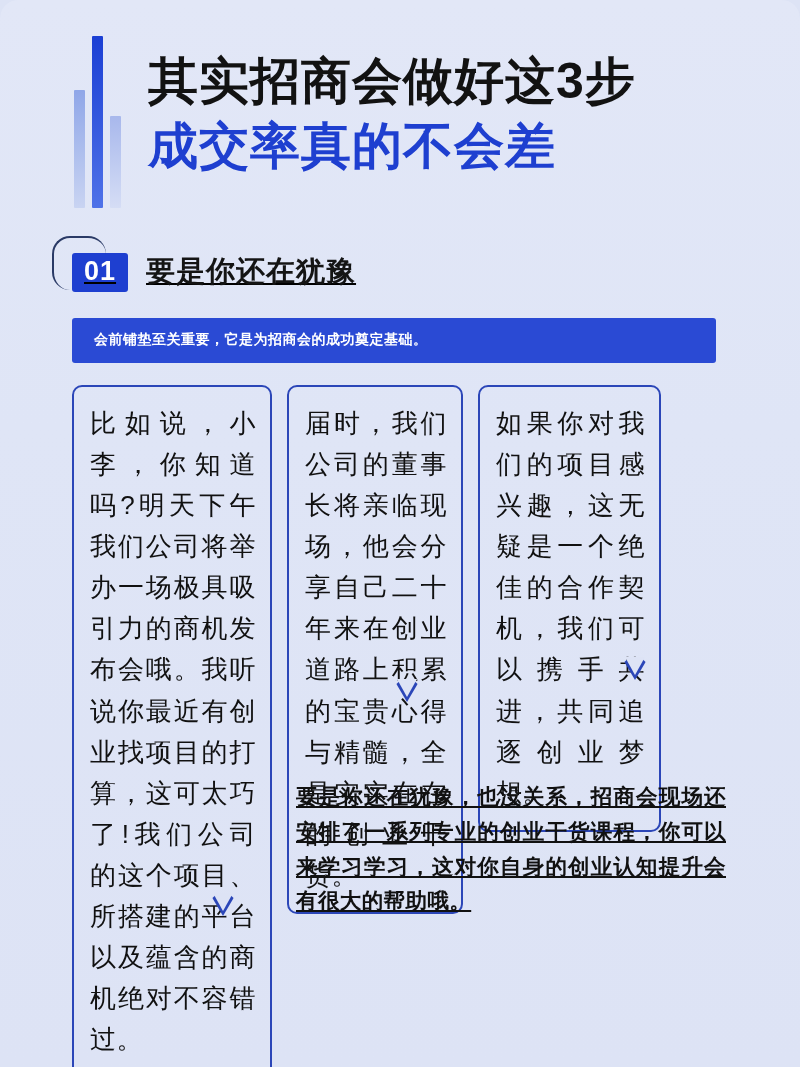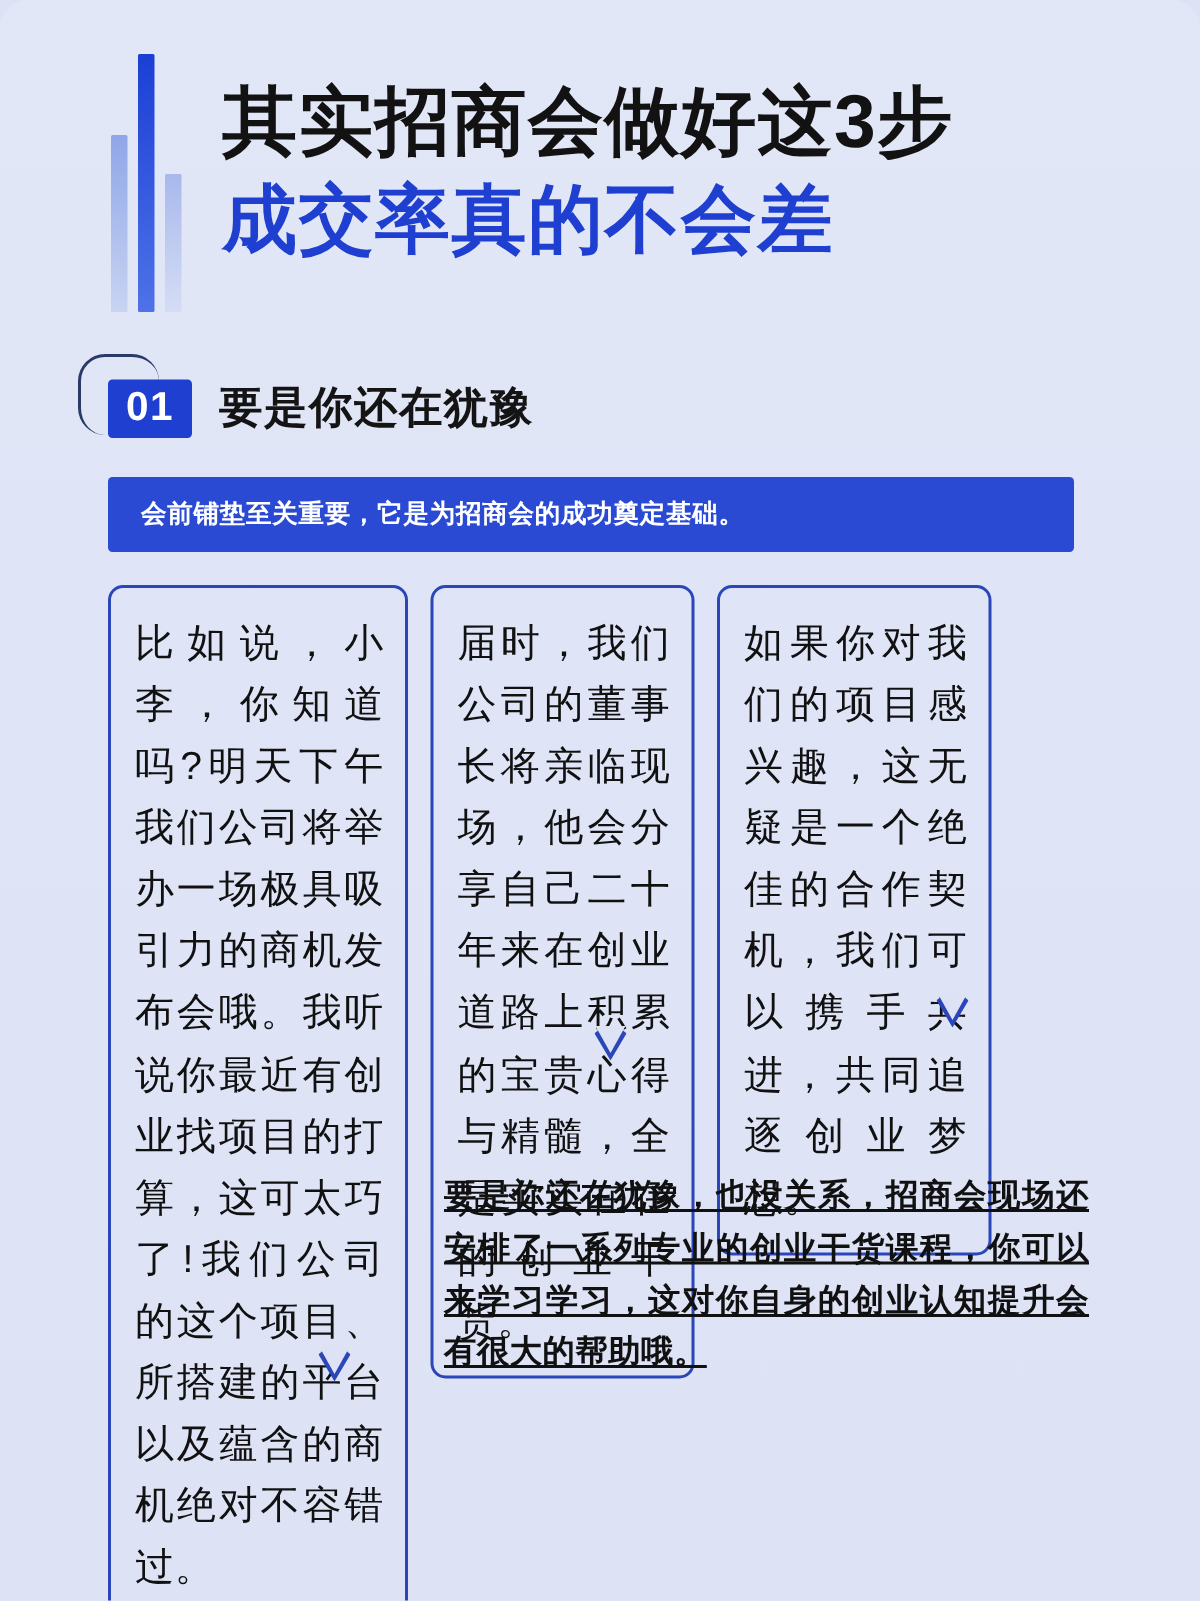--- a/index.html
+++ b/index.html
@@ -57,20 +57,21 @@
     margin-top: 6px;
     white-space: nowrap;
   }
 
   
   .section-head {
     display: flex;
     align-items: flex-end;
     margin: 76px 0 0 72px;
     position: relative;
+    text-decoration: underline;
   }
   .corner-bracket {
     position: absolute;
     left: -20px;
     top: -16px;
     width: 54px;
     height: 54px;
     border-left: 2px solid #2a3a66;
     border-top: 2px solid #2a3a66;
   }
@@ -91,21 +92,21 @@
     color: #141414;
     letter-spacing: 1px;
   }
 
   
   .banner {
     margin: 26px 0 0 72px;
     width: 644px;
     background: #2a4ad4;
     color: #ffffff;
-    font-size: 17px;
+    font-size: 14px;
     font-weight: 700;
     letter-spacing: 0.5px;
     padding: 13px 0 14px 22px;
     border-radius: 3px;
   }
 
   
   .bubbles {
     position: relative;
     margin: 22px 0 0 72px;

